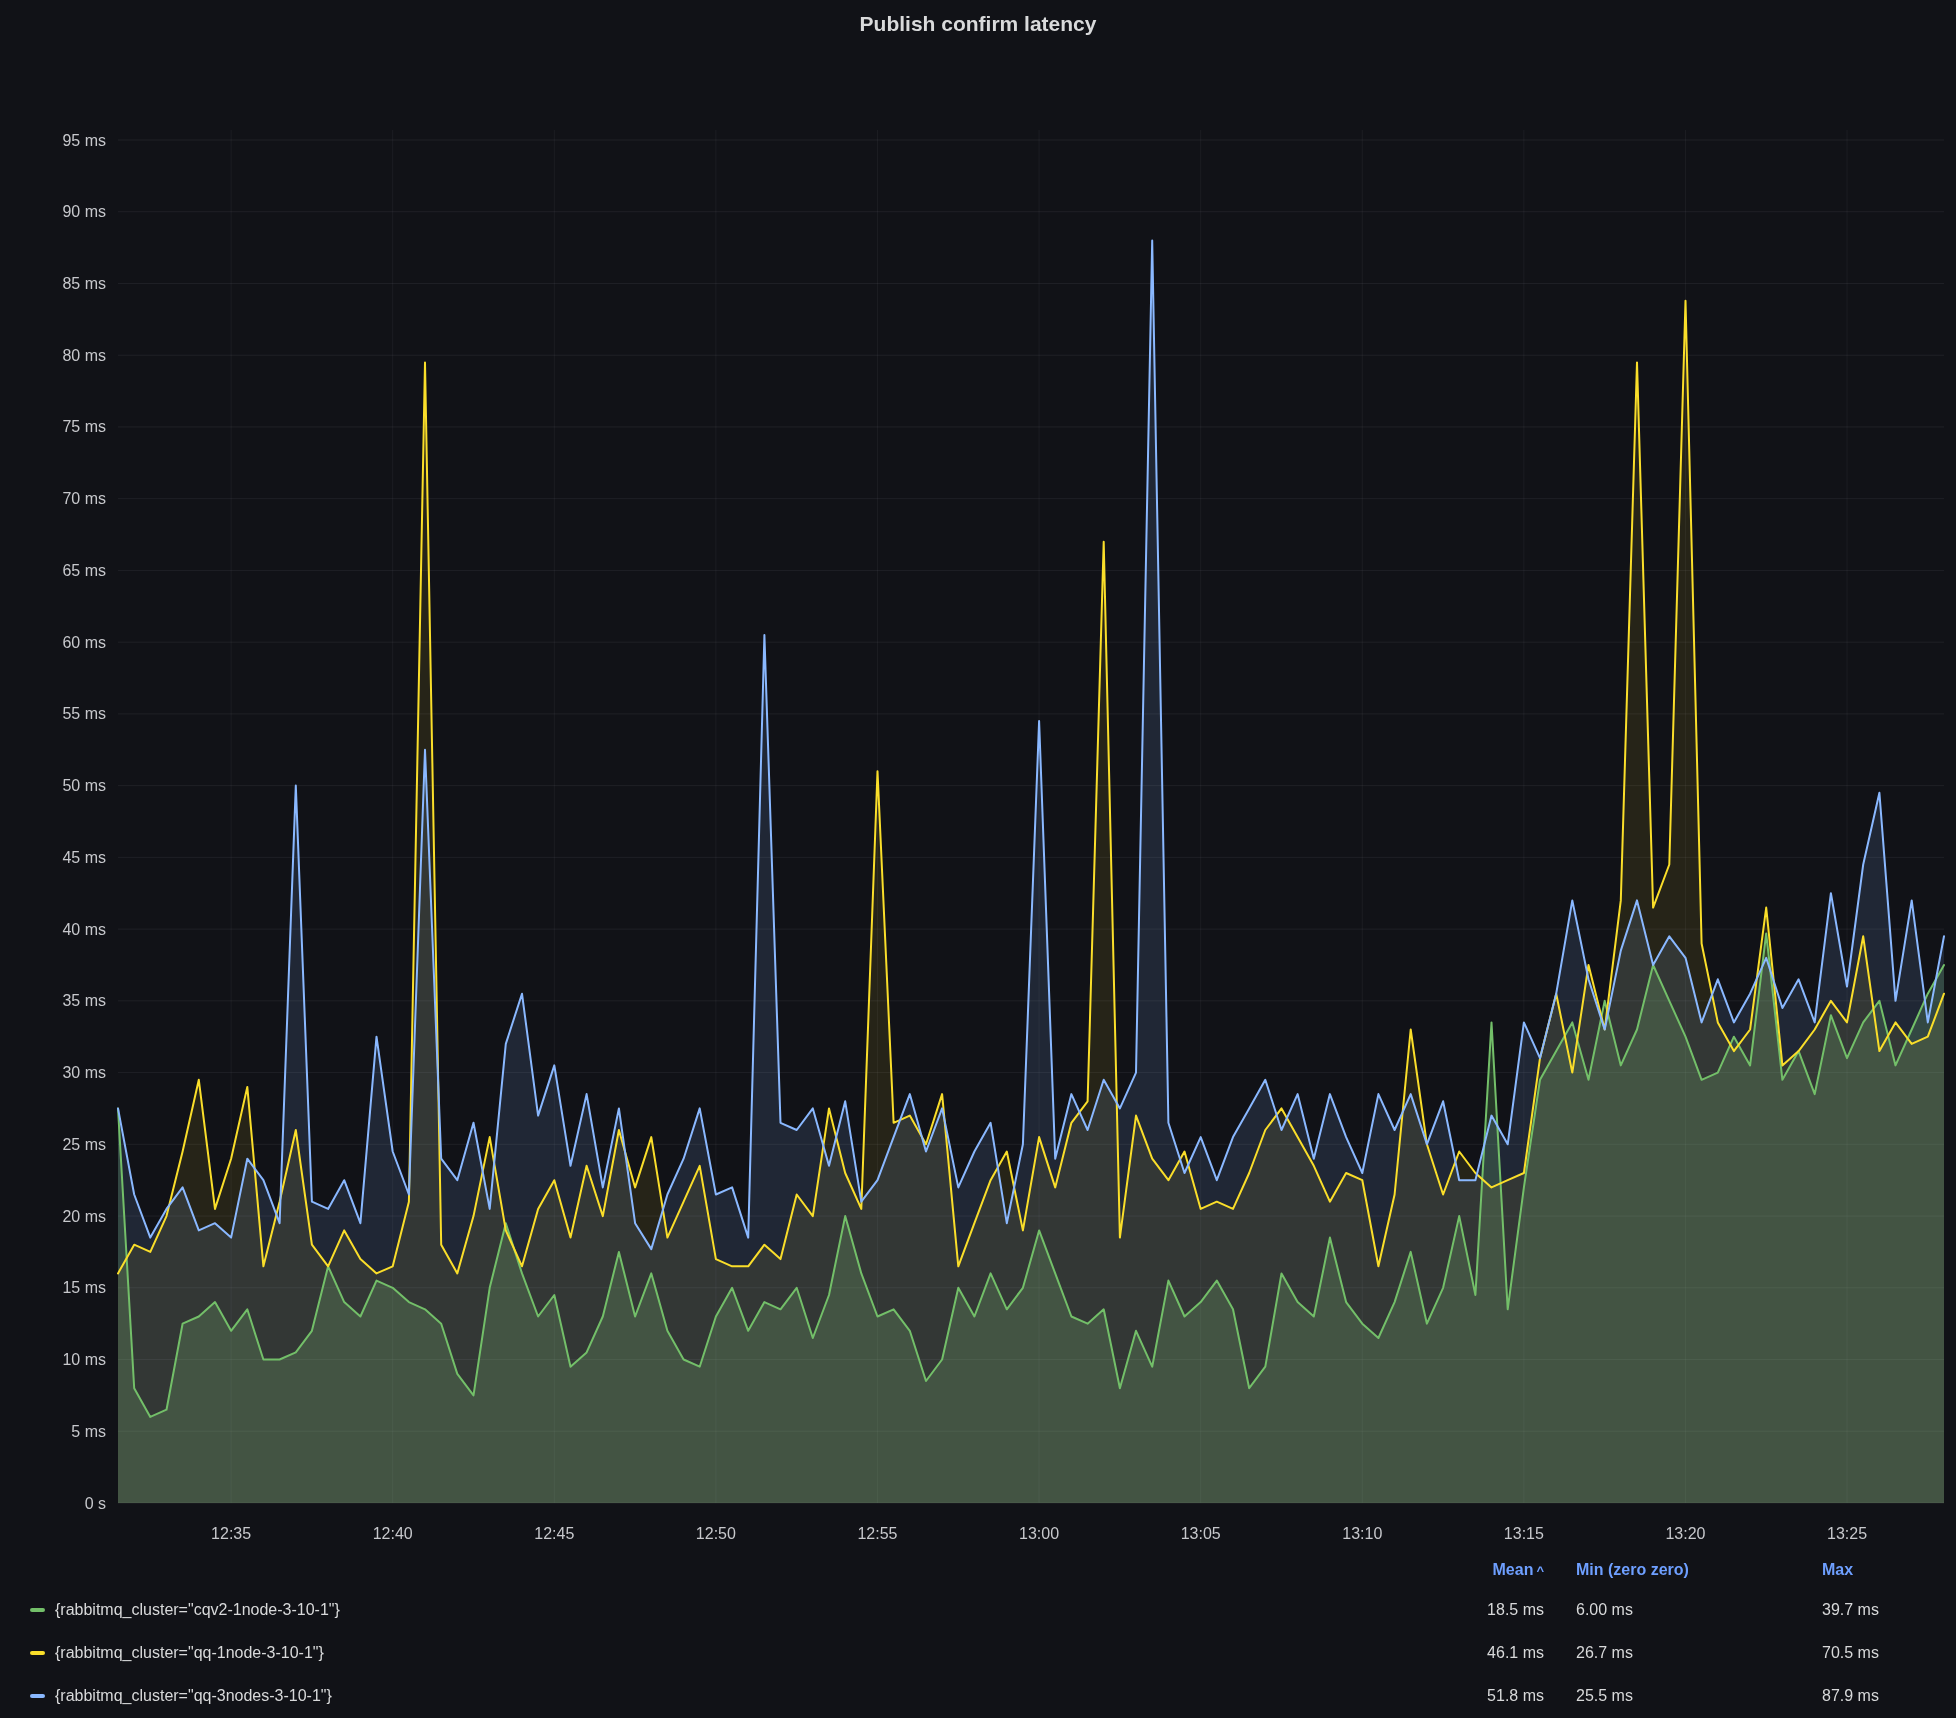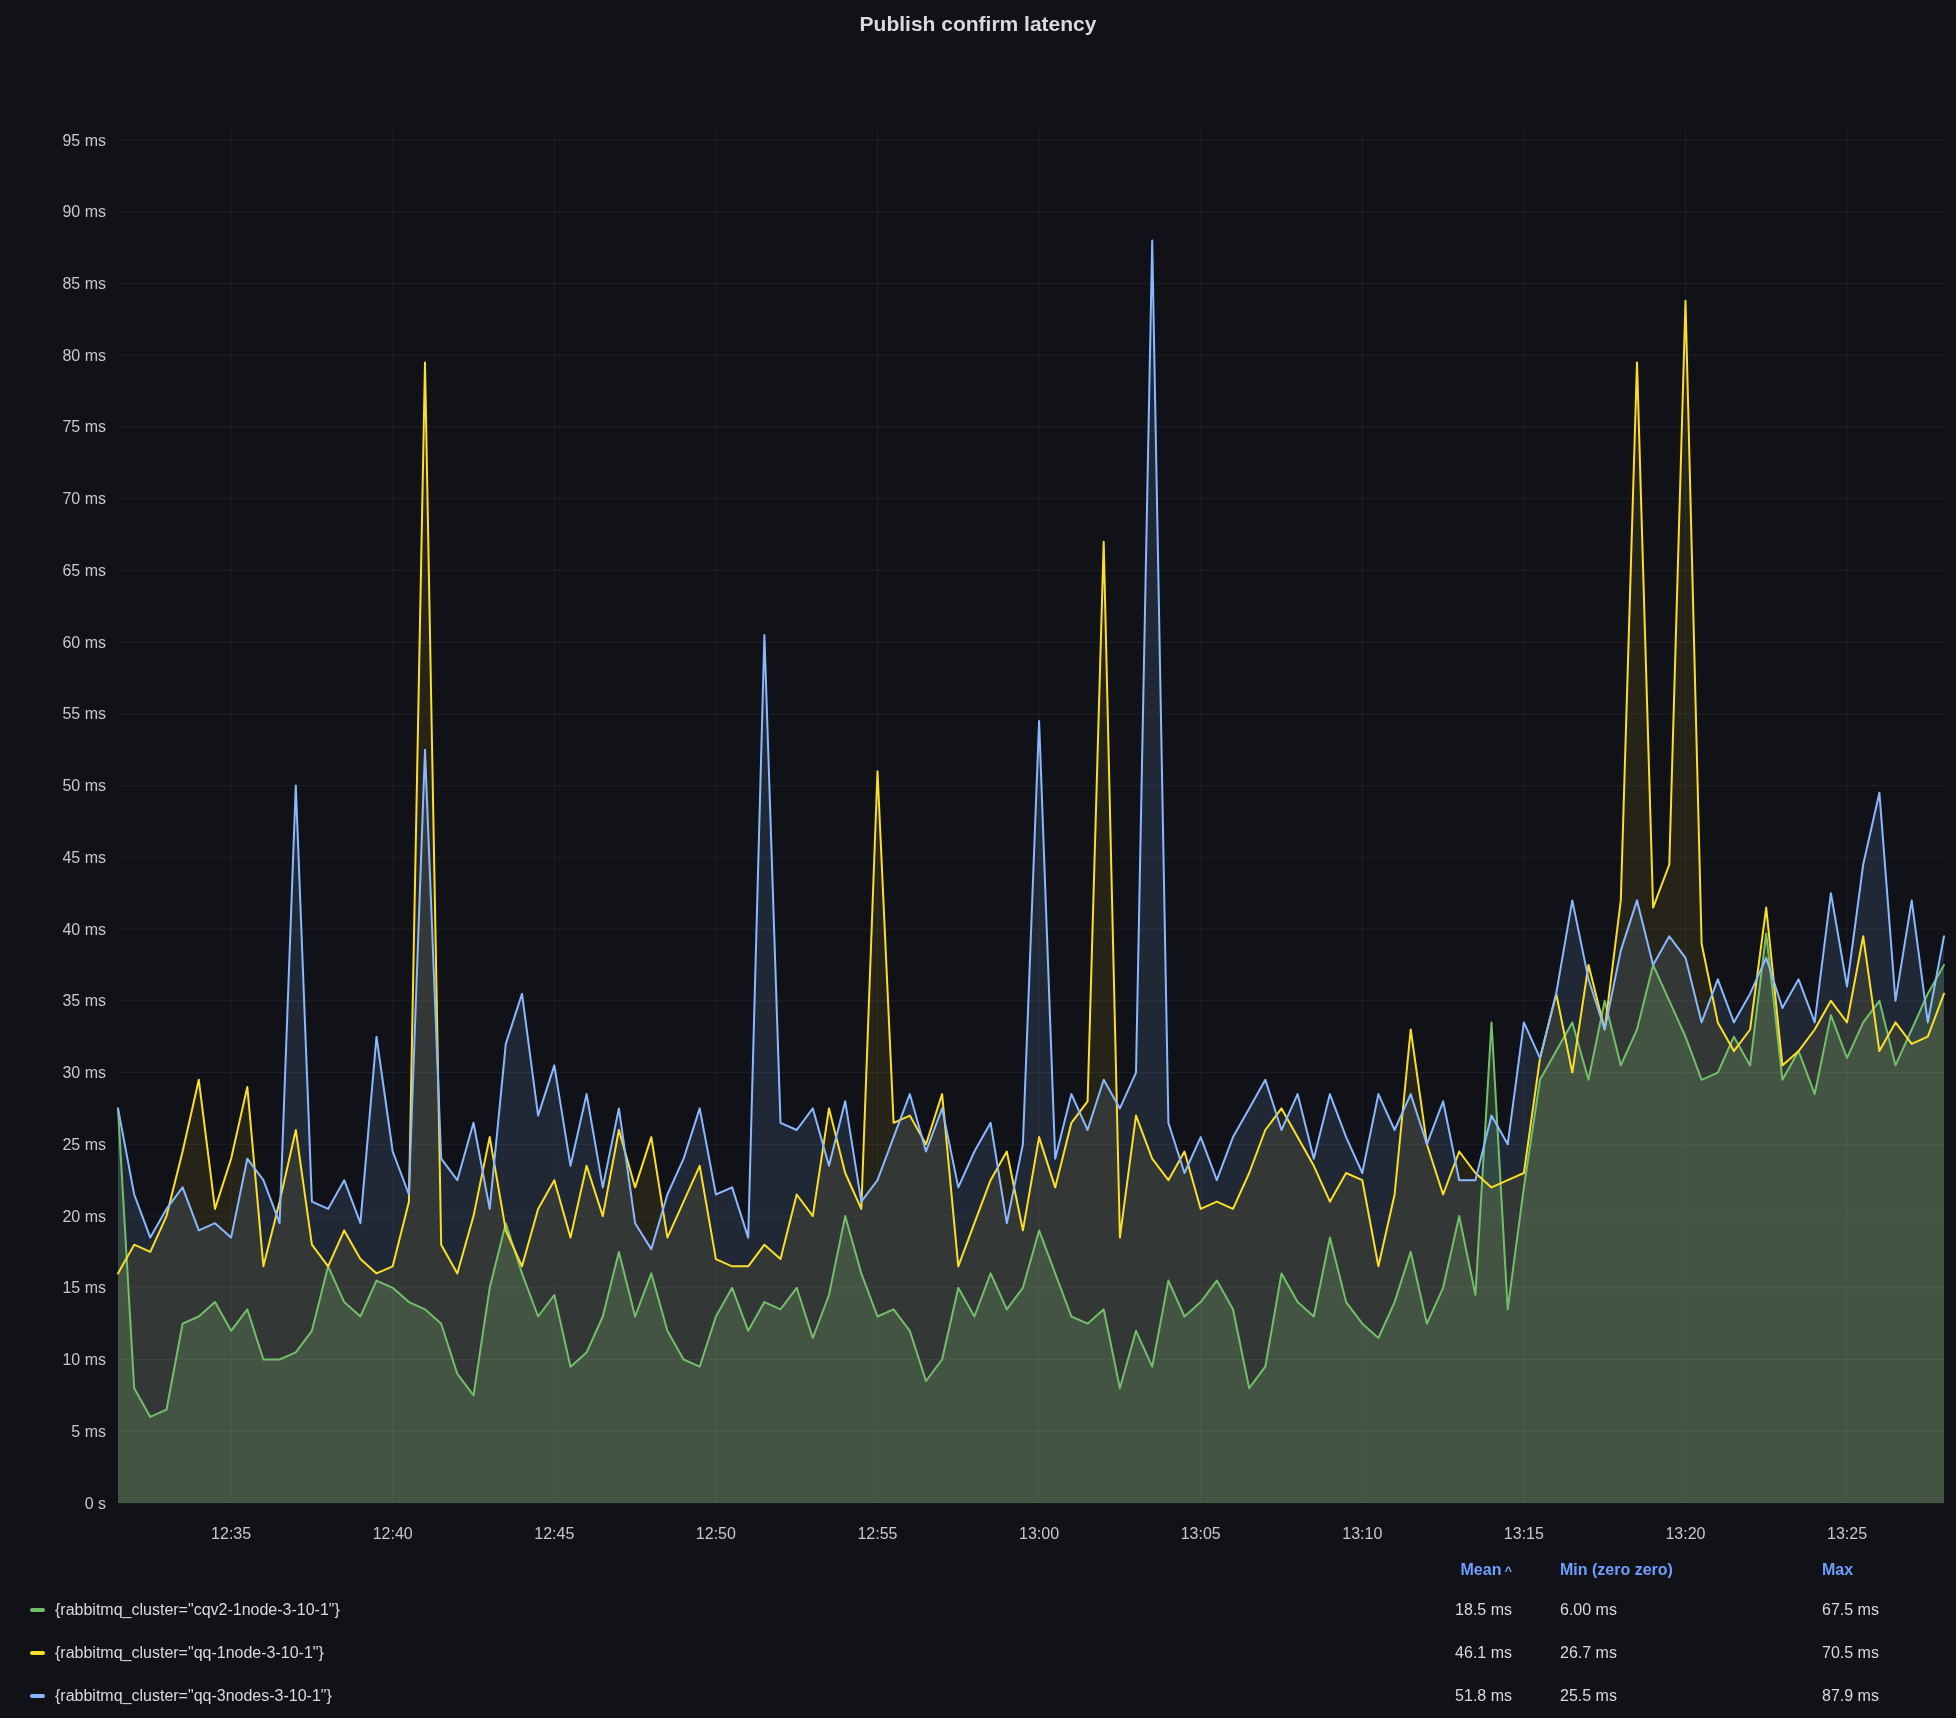--- a/index.html
+++ b/index.html
@@ -3,21 +3,21 @@
 <meta charset="utf-8">
 <style>
   html,body{margin:0;padding:0;background:#111217;}
   body{width:1956px;height:1718px;overflow:hidden;font-family:"Liberation Sans",sans-serif;position:relative;}
   .panel{position:relative;width:1956px;height:1718px;background:#111217;}
   .panel-title{position:absolute;top:12px;left:0;width:100%;text-align:center;color:#d9dadb;
     font-size:21px;font-weight:600;z-index:2;cursor:pointer;}
   #plot{position:absolute;top:0;left:0;z-index:1;}
   #plot text{font-family:"Liberation Sans",sans-serif;}
   .legend{position:absolute;top:1552px;left:0;right:0;z-index:2;font-size:16px;color:#d8d9da;}
-  .legend-grid{display:grid;grid-template-columns:1fr 110px 230px 120px;column-gap:40px;
+  .legend-grid{display:grid;grid-template-columns:1fr 110px 230px 120px;column-gap:24px;
     align-items:center;padding:0 14px 0 30px;}
   .legend-header{height:36px;color:#6e9fff;font-weight:600;}
   .legend-header .lh{cursor:pointer;}
   .legend-row{height:43px;}
   .col-mean{text-align:right;}
   .col-min{text-align:left;padding-left:8px;}
   .col-max{}
   .lr-label-wrap{display:flex;align-items:center;min-width:0;}
   .marker{display:inline-block;width:15px;height:4px;border-radius:2px;margin-right:10px;flex:0 0 auto;}
   .lr-label{color:#d8d9da;cursor:pointer;white-space:nowrap;}
@@ -118,21 +118,21 @@
       <div class="lh col-max">Max</div>
     </div>
     <div id="legend-rows">
         <div class="legend-grid legend-row">
     <div class="lr-label-wrap">
       <span class="marker" style="background: rgb(115, 191, 105);"></span>
       <span class="lr-label">{rabbitmq_cluster="cqv2-1node-3-10-1"}</span>
     </div>
     <div class="lr-mean col-mean">18.5 ms</div>
     <div class="lr-min col-min">6.00 ms</div>
-    <div class="lr-max col-max">67.5 ms</div>
+    <div class="lr-max col-max">39.7 ms</div>
   </div>
         <div class="legend-grid legend-row">
     <div class="lr-label-wrap">
       <span class="marker" style="background: rgb(250, 222, 42);"></span>
       <span class="lr-label">{rabbitmq_cluster="qq-1node-3-10-1"}</span>
     </div>
     <div class="lr-mean col-mean">46.1 ms</div>
     <div class="lr-min col-min">26.7 ms</div>
     <div class="lr-max col-max">70.5 ms</div>
   </div>

